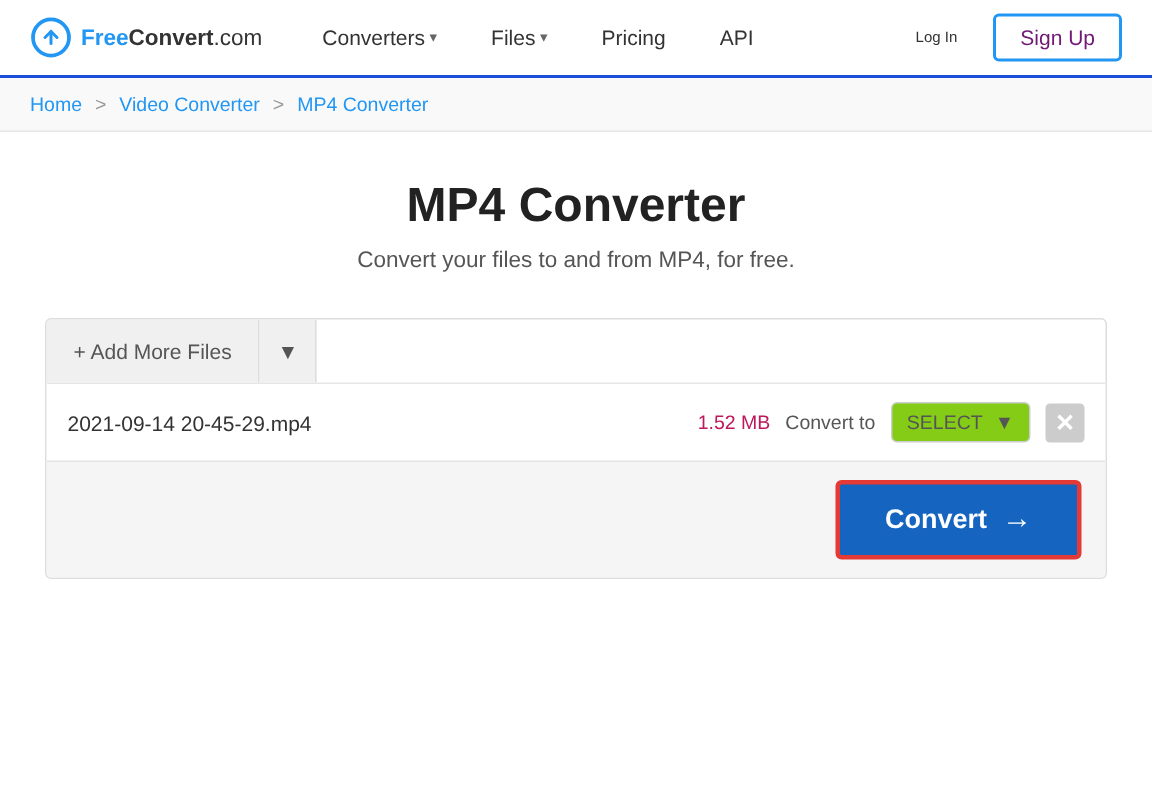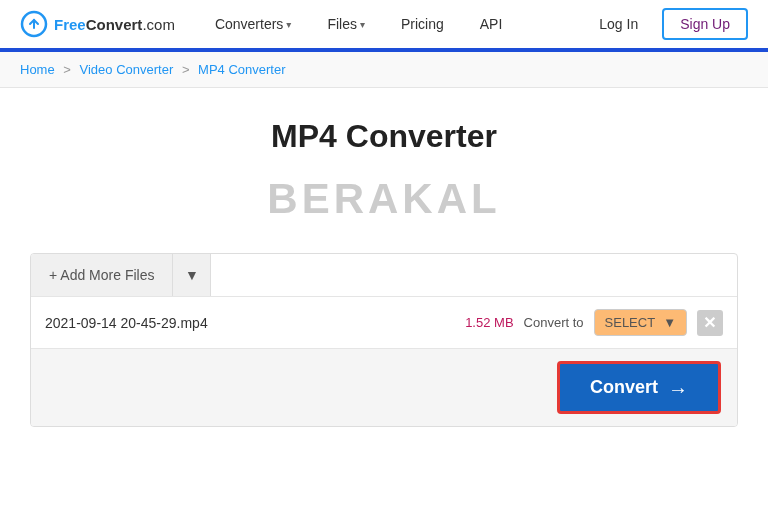--- a/index.html
+++ b/index.html
@@ -4,21 +4,21 @@
   <style>
     * { box-sizing: border-box; margin: 0; padding: 0; }
     body { font-family: Arial, sans-serif; font-size: 14px; color: #333; background: #fff; width: 768px; min-height: 531px; overflow-x: hidden; }
 
     
     .header {
       display: flex;
       align-items: center;
       padding: 0 20px;
       height: 52px;
-      border-bottom: 4px solid #1d4ed8;
+      border-bottom: 2px solid #1d4ed8;
       background: #fff;
     }
     .logo-area {
       display: flex;
       align-items: center;
       gap: 6px;
       margin-right: 30px;
     }
     .logo-icon {
       width: 28px;
@@ -47,21 +47,21 @@
       white-space: nowrap;
     }
     .nav-chevron { font-size: 10px; color: #666; }
     .header-actions {
       display: flex;
       align-items: center;
       gap: 10px;
     }
     .btn-login {
       padding: 6px 14px;
-      font-size: 14px;
+      font-size: 10px;
       color: #333;
       background: none;
       border: none;
       cursor: pointer;
     }
     .btn-signup {
       padding: 6px 16px;
       font-size: 14px;
       color: #701a75;
       background: #fff;
@@ -176,21 +176,21 @@
     .select-format {
       display: flex;
       align-items: center;
       border: 1px solid #ccc;
       border-radius: 4px;
       padding: 5px 10px;
       font-size: 13px;
       color: #555;
       cursor: pointer;
       gap: 8px;
-      background: #fdba74;
+      background: #84cc16;
       min-width: 90px;
       justify-content: space-between;
     }
     .btn-remove {
       width: 26px;
       height: 26px;
       background: #ccc;
       border: none;
       border-radius: 3px;
       cursor: pointer;
@@ -270,22 +270,22 @@
 <div class="breadcrumb">
   <a href="#">Home</a>
   <span class="breadcrumb-sep"> &gt; </span>
   <a href="#">Video Converter</a>
   <span class="breadcrumb-sep"> &gt; </span>
   <a href="#">MP4 Converter</a>
 </div>
 
 <main class="main">
   <h1 class="page-title">MP4 Converter</h1>
-
-  <div class="watermark">BERAKAL</div>
+  <p class="page-subtitle">Convert your files to and from MP4, for free.</p>
+
 
   <div class="file-area">
 
     <div class="file-toolbar">
       <button class="btn-add-files">+ Add More Files</button>
       <button class="btn-dropdown">
         <span>▼</span>
       </button>
     </div>
 

